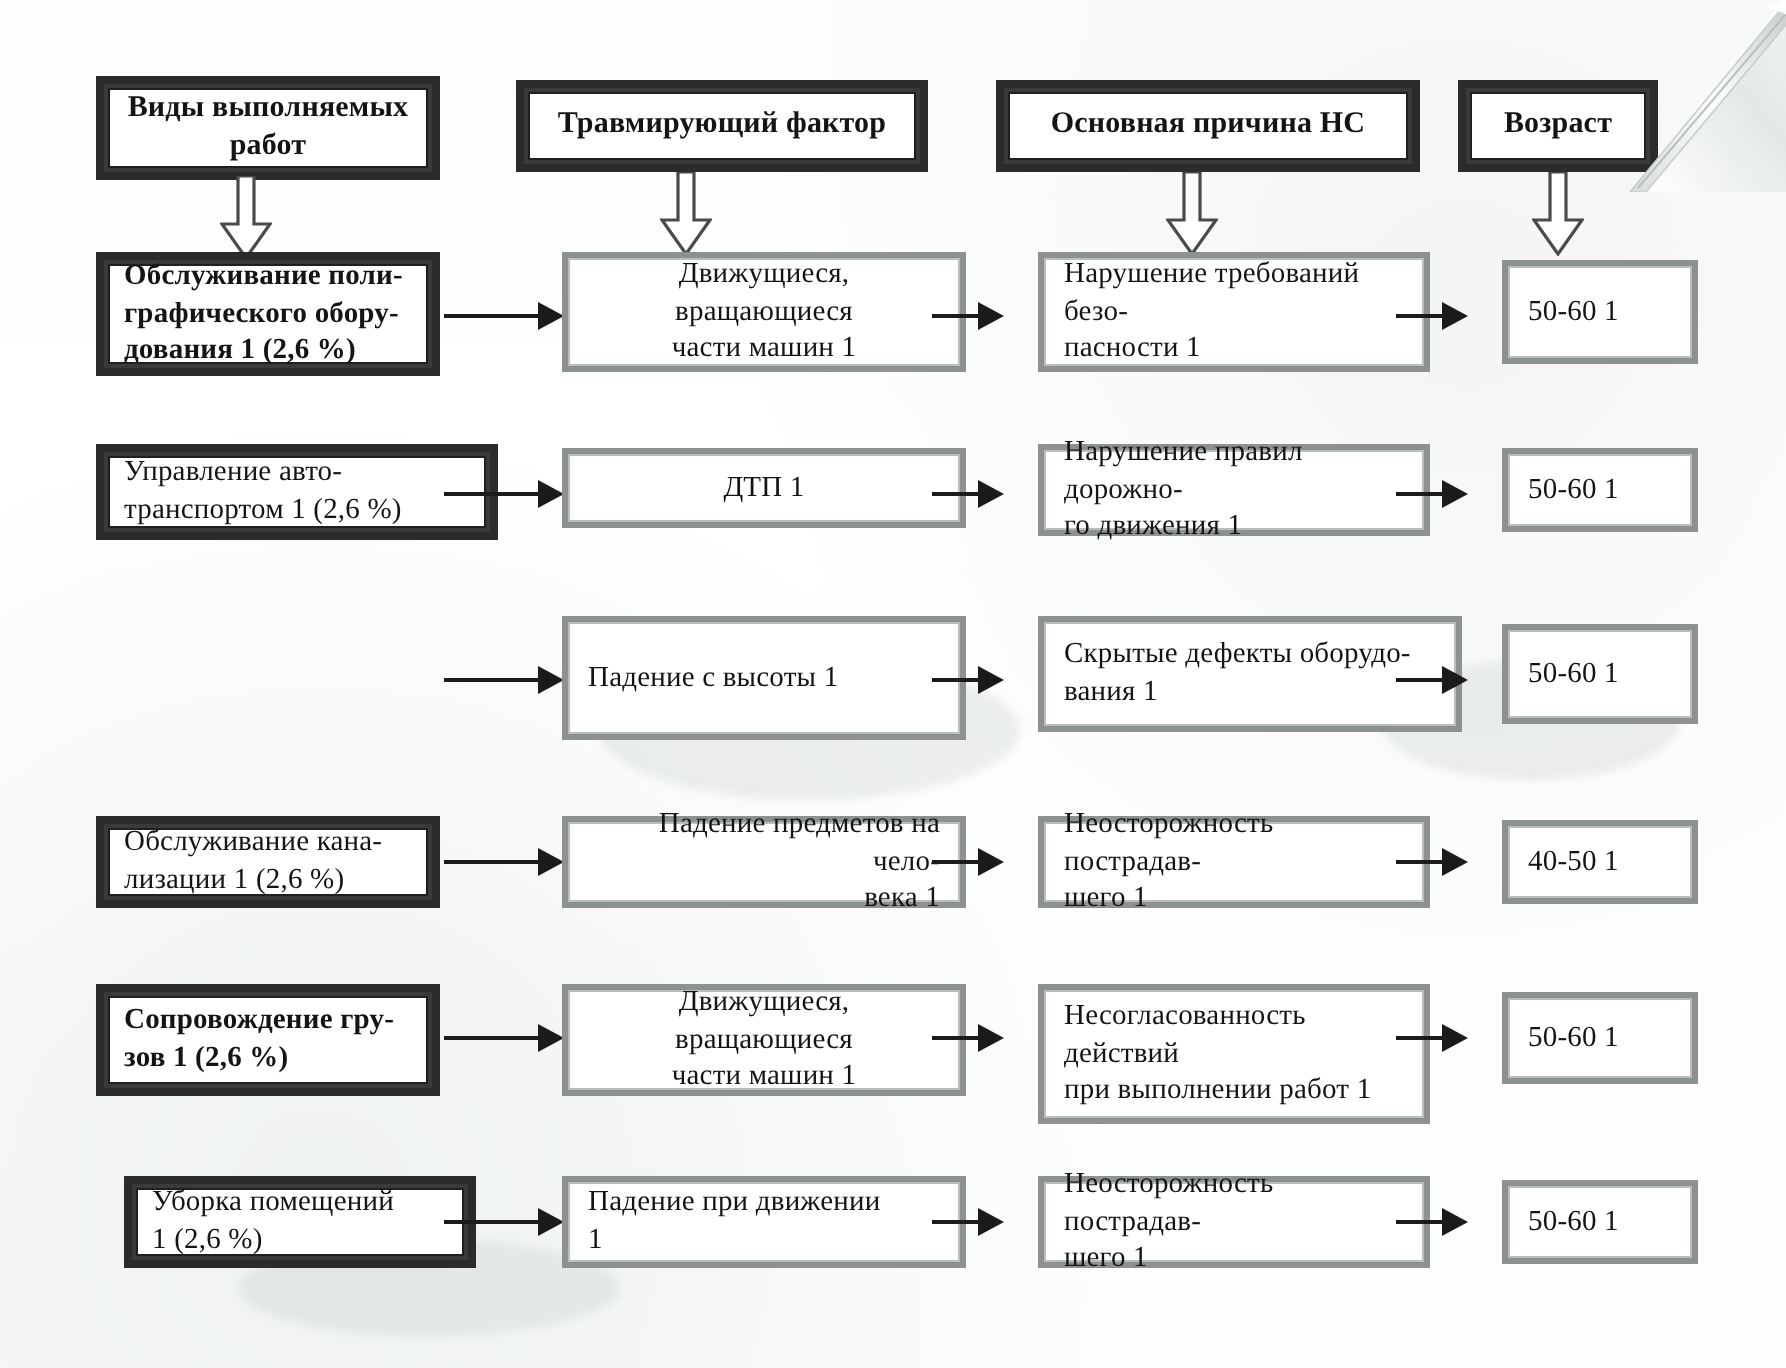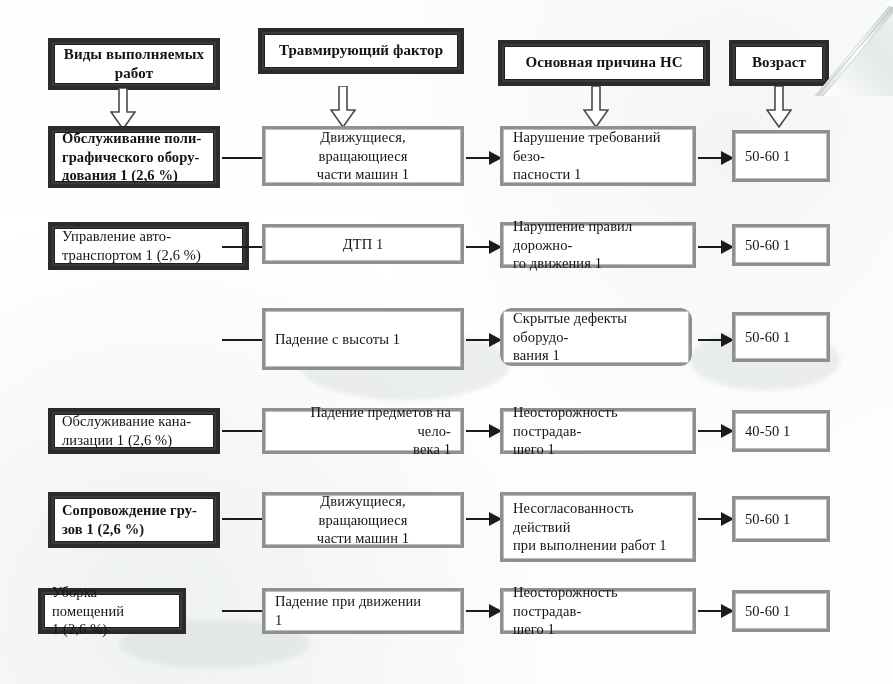--- a/index.html
+++ b/index.html
@@ -60,20 +60,21 @@
     box-sizing: border-box;
     display: flex;
     align-items: center;
     padding: 2px 7px;
   }
 
   
   .box.single {
     border: 3px solid #8d9192;
     padding: 0;
+    margin-left: 19px;
   }
   .box.single > .inner {
     border: 1px solid #b9bdbd;
     width: 100%;
     height: 100%;
     box-sizing: border-box;
     background: #ffffff;
     display: flex;
     align-items: center;
     padding: 2px 9px;
@@ -143,21 +144,21 @@
   <div class="smudge" style="left:300px; top:330px; width:210px; height:70px;"></div>
   <div class="smudge" style="left:690px; top:330px; width:150px; height:60px;"></div>
 
   <div class="box double header center" style="left:48px; top:38px; width:172px; height:52px;">
     <div class="inner">
         <div class="txt" style="white-space: pre-line;">Виды выполняемых
 работ</div>
       </div>
   </div>
 
-  <div class="box double header center" style="left:258px; top:28px; width:206px; height:46px;">
+  <div class="box double header center" style="left:258px; top:40px; width:206px; height:46px;">
     <div class="inner">
         <div class="txt">Травмирующий фактор</div>
       </div>
   </div>
 
   <div class="box double header center" style="left:498px; top:40px; width:212px; height:46px;">
     <div class="inner">
         <div class="txt">Основная причина НС</div>
       </div>
   </div>
@@ -267,21 +268,21 @@
   </div>
   <div class="box single left" style="left:262px; top:308px; width:202px; height:62px;">
     <div class="inner">
         <div class="txt">Падение с высоты  1</div>
       </div>
   </div>
   <div class="conn" style="left:466px; top:333px; width:36px;">
     <div class="shaft" style="width:24px;"></div>
       <div class="head"></div>
   </div>
-  <div class="box single left" style="left:500px; top:308px; width:192px; height:58px;border-radius:12px;">
+  <div class="box single left" style="left:500px; top:308px; width:212px; height:58px;">
     <div class="inner">
         <div class="txt" style="white-space: pre-line;">Скрытые дефекты оборудо-
 вания   1</div>
       </div>
   </div>
   <div class="conn" style="left:698px; top:333px; width:36px;">
     <div class="shaft" style="width:24px;"></div>
       <div class="head"></div>
   </div>
   <div class="box single left" style="left:732px; top:312px; width:98px; height:50px;">
@@ -355,21 +356,21 @@
   <div class="conn" style="left:698px; top:512px; width:36px;">
     <div class="shaft" style="width:24px;"></div>
       <div class="head"></div>
   </div>
   <div class="box single left" style="left:732px; top:496px; width:98px; height:46px;">
     <div class="inner">
         <div class="txt">50-60          1</div>
       </div>
   </div>
 
-  <div class="box double left" style="left:38px; top:588px; width:148px; height:46px;">
+  <div class="box double left" style="left:62px; top:588px; width:176px; height:46px;">
     <div class="inner">
         <div class="txt" style="white-space: pre-line;">Уборка помещений
 1 (2,6 %)</div>
       </div>
   </div>
   <div class="conn" style="left:222px; top:604px; width:60px;">
     <div class="shaft" style="width:48px;"></div>
       <div class="head"></div>
   </div>
   <div class="box single left" style="left:262px; top:588px; width:202px; height:46px;">

